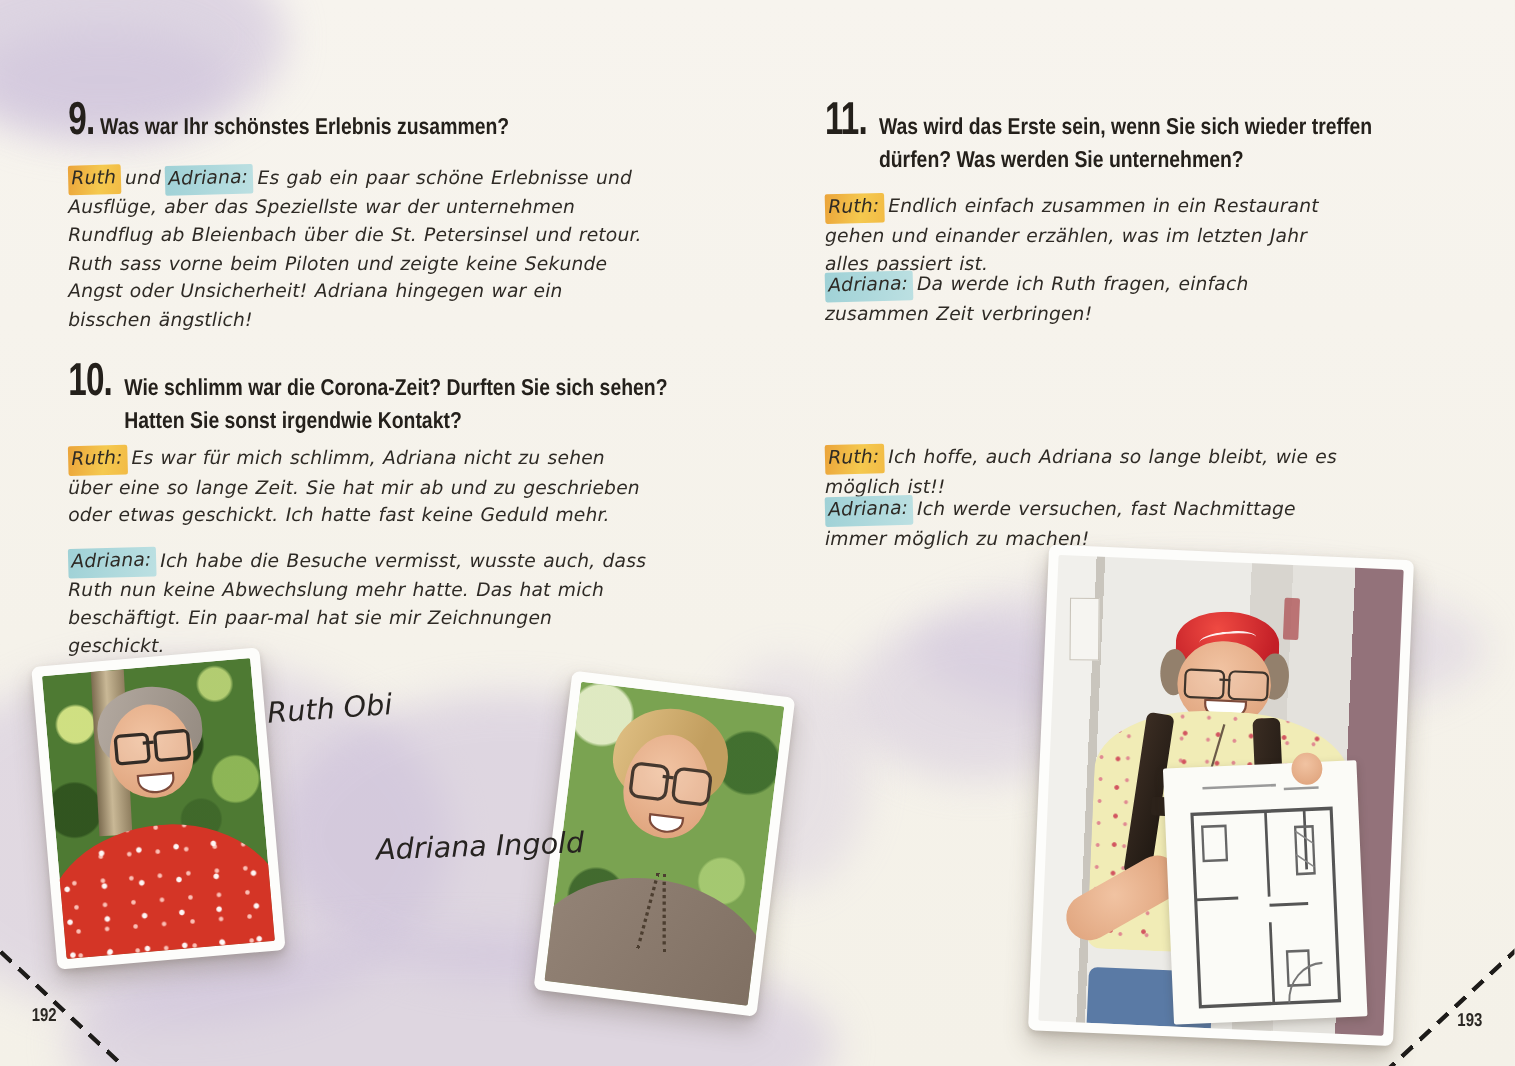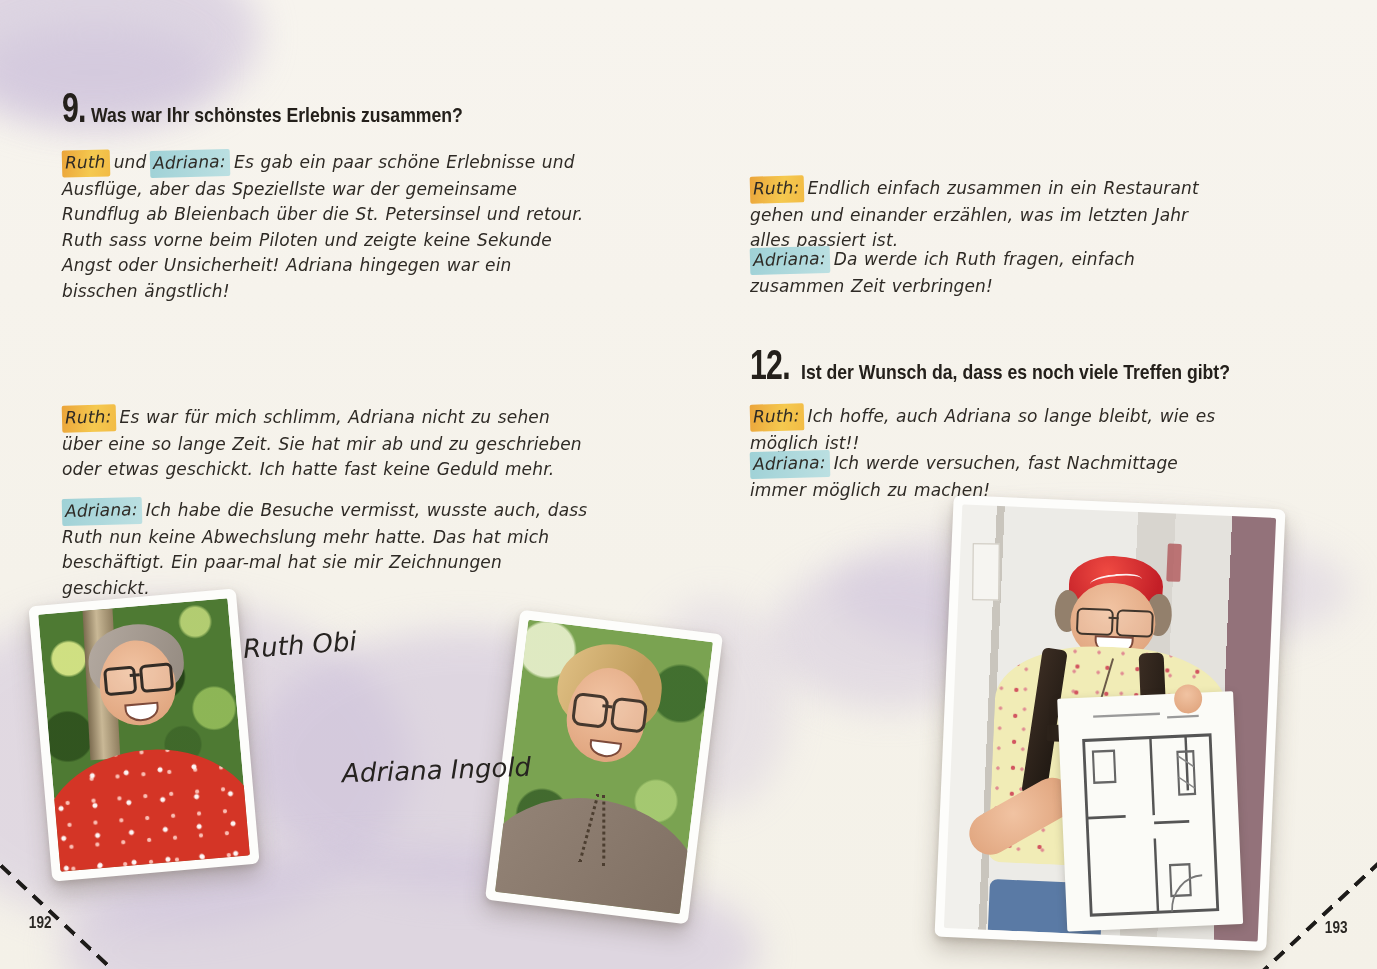--- a/index.html
+++ b/index.html
@@ -76,23 +76,30 @@
   <div class="dash-line" style="right:-14px;top:849px;width:205px;transform:rotate(-43deg);transform-origin:right top;"></div>
 
   <div class="q" style="left:62px;top:88px;">
     <div class="q-num">9.</div>
     <div class="q-lines">
       <div>Was war Ihr schönstes Erlebnis zusammen?</div>
     </div>
   </div>
 
   <p class="hand" style="left:62px;top:150px;width:528px;">
-    <span class="hl hl-ruth">Ruth</span><span class="conn">und</span><span class="hl hl-adriana">Adriana:</span><span>Es gab ein paar schöne Erlebnisse und Ausflüge, aber das Speziellste war der gemeinsame Rundflug ab Bleienbach über die St. Petersinsel und retour. Ruth sass vorne beim Piloten und zeigte keine Sekunde Angst oder Unsicherheit! Adriana hingegen war ein bisschen ängstlich!</span>
-  </p>
-
+    <span class="hl hl-ruth">Ruth</span><span class="conn">und</span><span class="hl hl-adriana">Adriana:</span><span>Es gab ein paar schöne Erlebnisse und Ausflüge, aber das Speziellste war der unternehmen Rundflug ab Bleienbach über die St. Petersinsel und retour. Ruth sass vorne beim Piloten und zeigte keine Sekunde Angst oder Unsicherheit! Adriana hingegen war ein bisschen ängstlich!</span>
+  </p>
+
+  <div class="q" style="left:62px;top:325px;">
+    <div class="q-num">10.</div>
+    <div class="q-lines">
+      <div>Wie schlimm war die Corona-Zeit? Durften Sie sich sehen?</div>
+      <div>Hatten Sie sonst irgendwie Kontakt?</div>
+    </div>
+  </div>
 
   <p class="hand" style="left:62px;top:405px;width:528px;">
     <span class="hl hl-ruth">Ruth:</span><span>Es war für mich schlimm, Adriana nicht zu sehen über eine so lange Zeit. Sie hat mir ab und zu geschrieben oder etwas geschickt. Ich hatte fast keine Geduld mehr.</span>
   </p>
 
   <p class="hand" style="left:62px;top:498px;width:528px;">
     <span class="hl hl-adriana">Adriana:</span><span>Ich habe die Besuche vermisst, wusste auch, dass Ruth nun keine Abwechslung mehr hatte. Das hat mich beschäftigt. Ein paar-mal hat sie mir Zeichnungen geschickt.</span>
   </p>
 
   <div class="photo" style="left:40px;top:597px;width:190px;height:258px;transform:rotate(-5deg);">
@@ -122,35 +129,36 @@
       <div class="smile" style="left:41%;top:40.5%;width:15%;height:4.5%;"></div>
       <div class="abs" style="left:-10%;bottom:-2%;width:120%;height:40%;background:linear-gradient(120deg,#958578,#7e6e61);border-radius:48% 52% 0 0/75% 80% 0 0;"></div>
       <div class="abs" style="left:45%;top:60%;width:2px;height:26%;border-left:3px dotted #4c3e30;transform:rotate(8deg);"></div>
       <div class="abs" style="left:53%;top:60%;width:2px;height:26%;border-left:3px dotted #4c3e30;transform:rotate(-7deg);"></div>
     </div>
   </div>
   <div class="caption" style="left:342px;top:755px;transform:rotate(-2deg);">Adriana Ingold</div>
 
   <div class="pagenum" style="left:26px;top:913px;">192</div>
 
+  <div class="q" style="left:750px;top:88px;">
+    <div class="q-num">11.</div>
+    <div class="q-lines">
+      <div>Was wird das Erste sein, wenn Sie sich wieder treffen</div>
+      <div>dürfen? Was werden Sie unternehmen?</div>
+    </div>
+  </div>
 
   <p class="hand" style="left:750px;top:176px;width:478px;">
     <span class="hl hl-ruth">Ruth:</span><span>Endlich einfach zusammen in ein Restaurant gehen und einander erzählen, was im letzten Jahr alles passiert ist.</span>
   </p>
 
   <p class="hand" style="left:750px;top:247px;width:478px;">
     <span class="hl hl-adriana">Adriana:</span><span>Da werde ich Ruth fragen, einfach zusammen Zeit verbringen!</span>
   </p>
 
-  <div class="q" style="left:750px;top:345px;">
-    <div class="q-num">12.</div>
-    <div class="q-lines">
-      <div>Ist der Wunsch da, dass es noch viele Treffen gibt?</div>
-    </div>
-  </div>
 
   <p class="hand" style="left:750px;top:404px;width:505px;">
     <span class="hl hl-ruth">Ruth:</span><span>Ich hoffe, auch Adriana so lange bleibt, wie es möglich ist!!</span>
   </p>
 
   <p class="hand" style="left:750px;top:451px;width:478px;">
     <span class="hl hl-adriana">Adriana:</span><span>Ich werde versuchen, fast Nachmittage immer möglich zu machen!</span>
   </p>
 
   <div class="photo" style="left:944px;top:502px;width:314px;height:424px;transform:rotate(2.5deg);">

